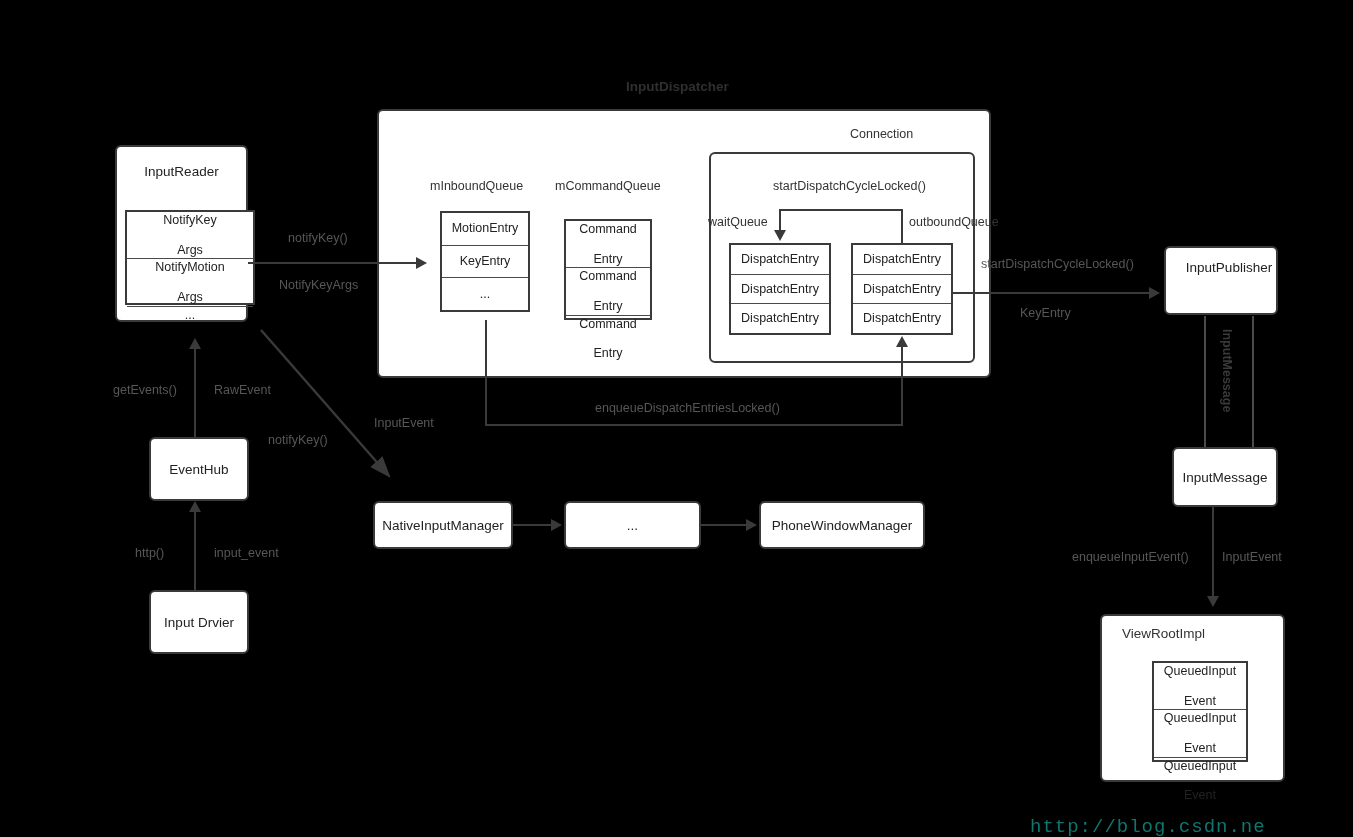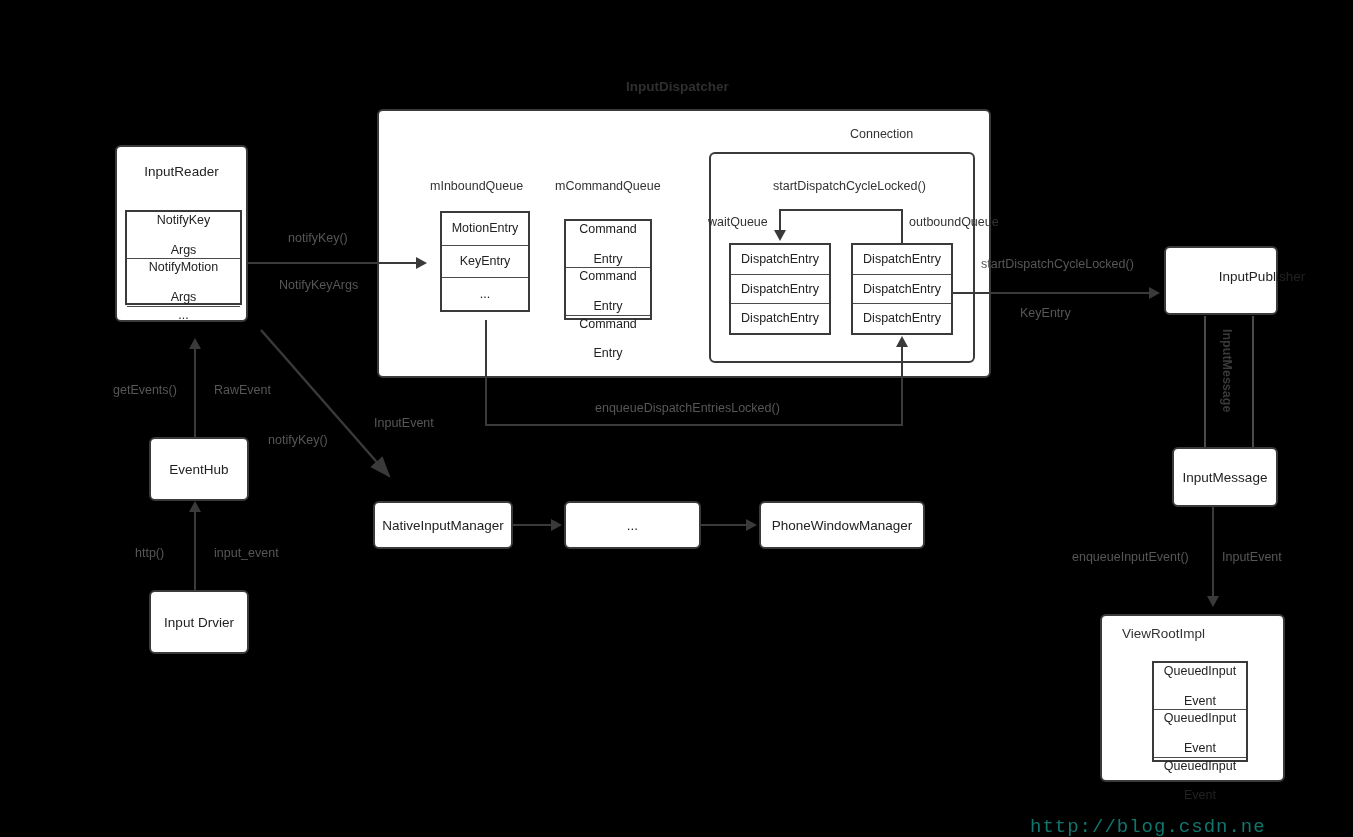--- a/index.html
+++ b/index.html
@@ -113,21 +113,21 @@
       </div>
   </div>
 
   <div class="ln v" style="left:901px;top:209px;height:36px;"></div>
   <div class="ln h" style="left:780px;top:209px;width:123px;"></div>
   <div class="ln v" style="left:779px;top:209px;height:22px;"></div>
   <div class="arrow arr-d" style="left:774px;top:230px;"></div>
 
   <div class="box" style="left:115px;top:145px;width:133px;height:177px;"></div>
   <div class="boxtitle" style="left:115px;top:164px;width:133px;">InputReader</div>
-  <div class="stack" style="left:125px;top:210px;width:117px;height:95px;">
+  <div class="stack" style="left:125px;top:210px;width:130px;height:95px;">
     <div class="cell">
         <span><span>NotifyKey</span><br><span>Args</span></span>
       </div>
     <div class="cell">
         <span><span>NotifyMotion</span><br><span>Args</span></span>
       </div>
     <div class="cell">
         <span>...</span>
       </div>
   </div>
@@ -183,21 +183,21 @@
   <div class="arrow arr-r" style="left:551px;top:519px;"></div>
   <div class="ln h" style="left:701px;top:524px;width:45px;"></div>
   <div class="arrow arr-r" style="left:746px;top:519px;"></div>
 
   <div class="ln h" style="left:953px;top:292px;width:196px;"></div>
   <div class="arrow arr-r" style="left:1149px;top:287px;"></div>
   <div class="lbl" style="left:981px;top:257px;">startDispatchCycleLocked()</div>
   <div class="lbl" style="left:1020px;top:306px;">KeyEntry</div>
 
   <div class="box" style="left:1164px;top:246px;width:114px;height:69px;"></div>
-  <div class="centered" style="left:1164px;top:276px;width:130px;margin-left:33px;">InputPublisher</div>
+  <div class="centered" style="left:1164px;top:267px;width:130px;">InputPublisher</div>
 
   <div class="box" style="left:1172px;top:447px;width:106px;height:60px;"></div>
   <div class="centered" style="left:1172px;top:477px;width:106px;">InputMessage</div>
 
   <div class="ln v light" style="left:1204px;top:316px;height:131px;"></div>
   <div class="ln v light" style="left:1252px;top:316px;height:131px;"></div>
   <div class="lbl rot" style="left:1234px;top:329px;font-weight:bold;font-size:12.5px;color:#3a3a3a;">InputMessage</div>
 
   <div class="ln v" style="left:1212px;top:507px;height:90px;"></div>
   <div class="arrow arr-d" style="left:1207px;top:596px;"></div>

